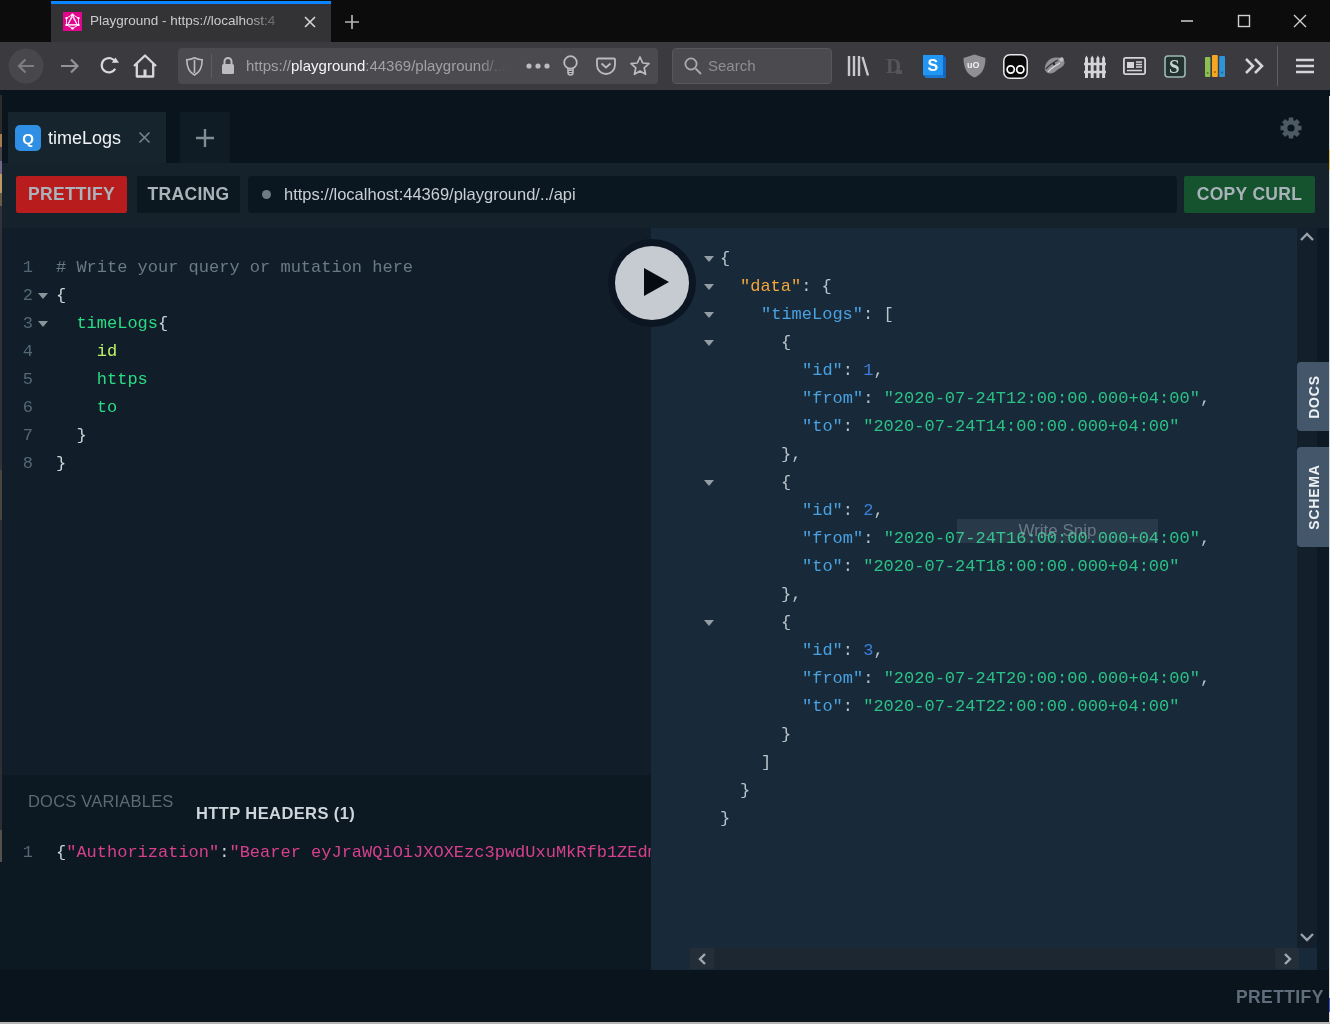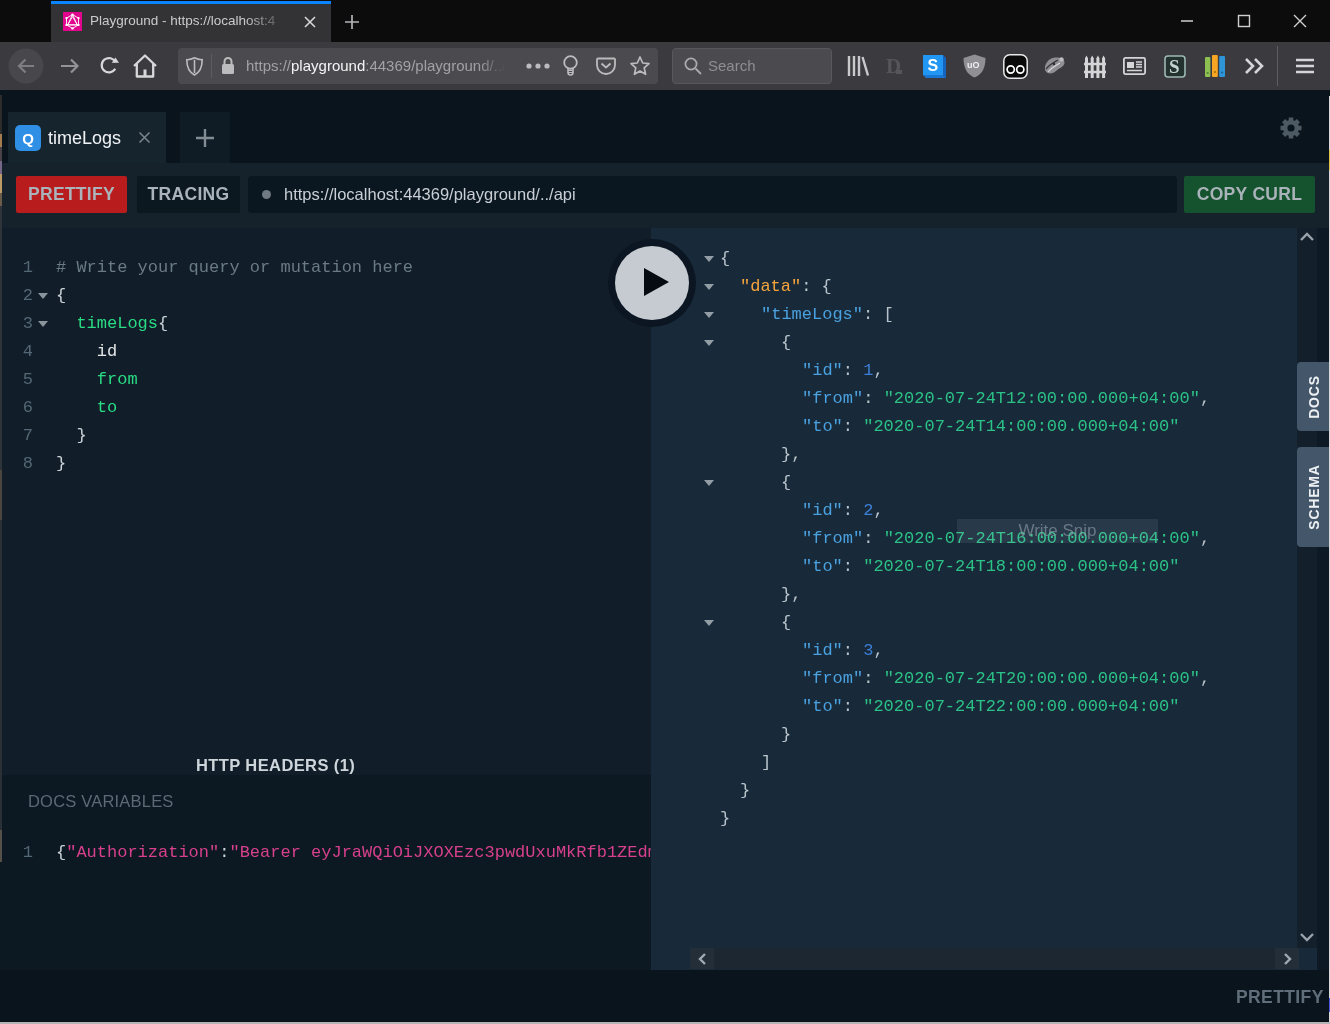--- a/index.html
+++ b/index.html
@@ -190,28 +190,28 @@
 <div class="m" style="left:0px;top:338px;width:33px;text-align:right;color:#546774">4</div>
 <div class="m" style="left:0px;top:366px;width:33px;text-align:right;color:#546774">5</div>
 <div class="m" style="left:0px;top:394px;width:33px;text-align:right;color:#546774">6</div>
 <div class="m" style="left:0px;top:422px;width:33px;text-align:right;color:#546774">7</div>
 <div class="m" style="left:0px;top:450px;width:33px;text-align:right;color:#546774">8</div>
 <div class="tri" style="left:38px;top:293px;border-left:5px solid transparent;border-right:5px solid transparent;border-top:6px solid #8a949b"></div>
 <div class="tri" style="left:38px;top:321px;border-left:5px solid transparent;border-right:5px solid transparent;border-top:6px solid #8a949b"></div>
 <div class="m" style="left:56px;top:254px"><span style="color:#6a7a86"># Write your query or mutation here</span></div>
 <div class="m" style="left:56px;top:282px"><span style="color:#ccd4da">{</span></div>
 <div class="m" style="left:56px;top:310px">  <span style="color:#29dc84">timeLogs</span><span style="color:#ccd4da">{</span></div>
-<div class="m" style="left:56px;top:338px">    <span style="color:#e5e5e5">id</span></div>
-<div class="m" style="left:56px;top:366px">    <span style="color:#29dc84">from</span></div>
+<div class="m" style="left:56px;top:338px">    <span style="color:#bef264">id</span></div>
+<div class="m" style="left:56px;top:366px">    <span style="color:#29dc84">https</span></div>
 <div class="m" style="left:56px;top:394px">    <span style="color:#29dc84">to</span></div>
 <div class="m" style="left:56px;top:422px">  <span style="color:#ccd4da">}</span></div>
 <div class="m" style="left:56px;top:450px"><span style="color:#ccd4da">}</span></div>
 <div class="a" style="left:0px;top:775px;width:651px;height:195px;background:#0c1822;"></div>
 <div class="a" style="left:28px;top:792px;font-size:16.5px;color:#5b6a75;letter-spacing:0.2px">DOCS VARIABLES</div>
-<div class="a" style="left:196px;top:756px;font-size:16.5px;color:#cfd6db;font-weight:bold;letter-spacing:0.4px">HTTP HEADERS (1)</div>
+<div class="a" style="left:196px;top:804px;font-size:16.5px;color:#cfd6db;font-weight:bold;letter-spacing:0.4px">HTTP HEADERS (1)</div>
 <div class="m" style="left:0px;top:839px;width:33px;text-align:right;color:#546774">1</div>
 <div class="m" style="left:56px;top:839px;width:595px;overflow:hidden"><span style="color:#ccd4da">{</span><span style="color:#d6408c">"Authorization"</span><span style="color:#ccd4da">:</span><span style="color:#d6408c">"Bearer eyJraWQiOiJXOXEzc3pwdUxuMkRfb1ZEdmVyc2lvbiJ9LCJhbGciOiJSUzI1NiJ9</span></div>
 <div class="a" style="left:651px;top:228px;width:679px;height:742px;background:#182a39;"></div>
 <div class="m" style="left:720px;top:245px"><span style="color:#b9c3cb">{</span></div>
 <div class="tri" style="left:704px;top:256px;border-left:5px solid transparent;border-right:5px solid transparent;border-top:6px solid #939da5"></div>
 <div class="m" style="left:740px;top:273px"><span style="color:#f4a43c">"data"</span><span style="color:#b9c3cb">: {</span></div>
 <div class="tri" style="left:704px;top:284px;border-left:5px solid transparent;border-right:5px solid transparent;border-top:6px solid #939da5"></div>
 <div class="m" style="left:761px;top:301px"><span style="color:#4aa1e0">"timeLogs"</span><span style="color:#b9c3cb">: [</span></div>
 <div class="tri" style="left:704px;top:312px;border-left:5px solid transparent;border-right:5px solid transparent;border-top:6px solid #939da5"></div>
 <div class="m" style="left:781px;top:329px"><span style="color:#b9c3cb">{</span></div>

